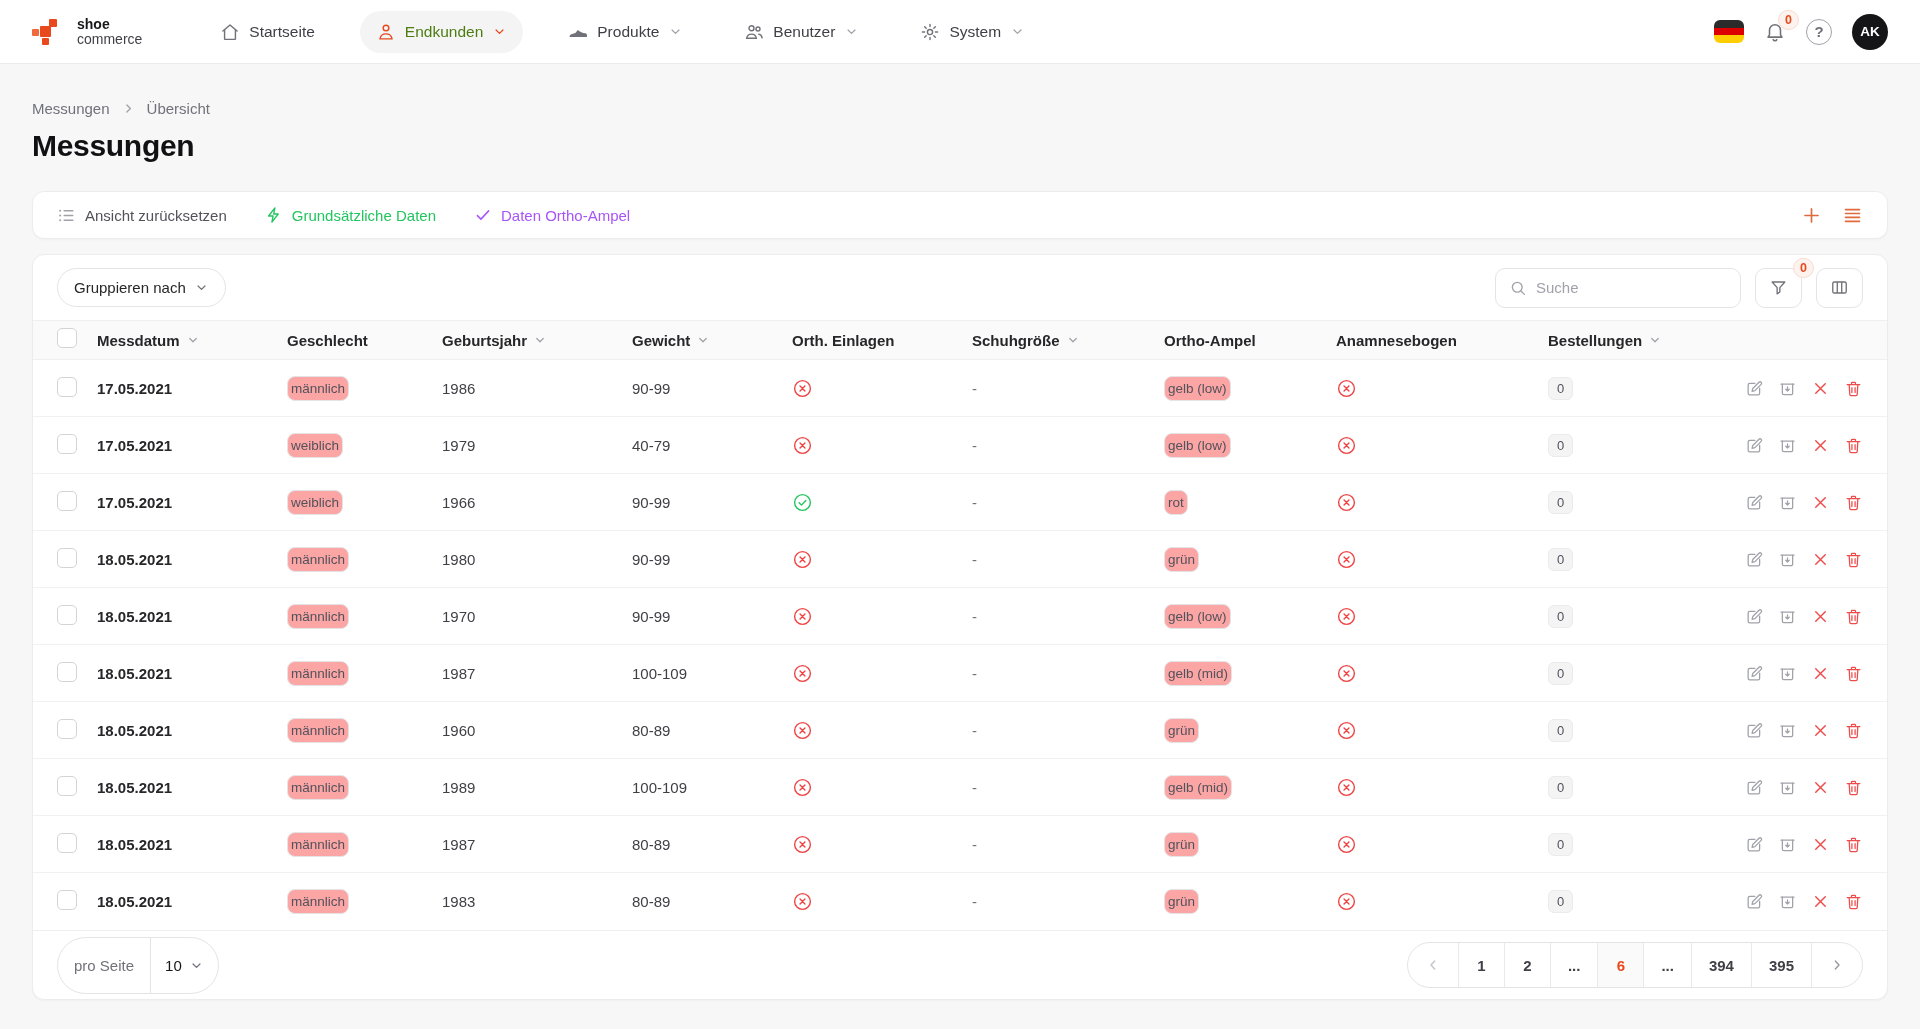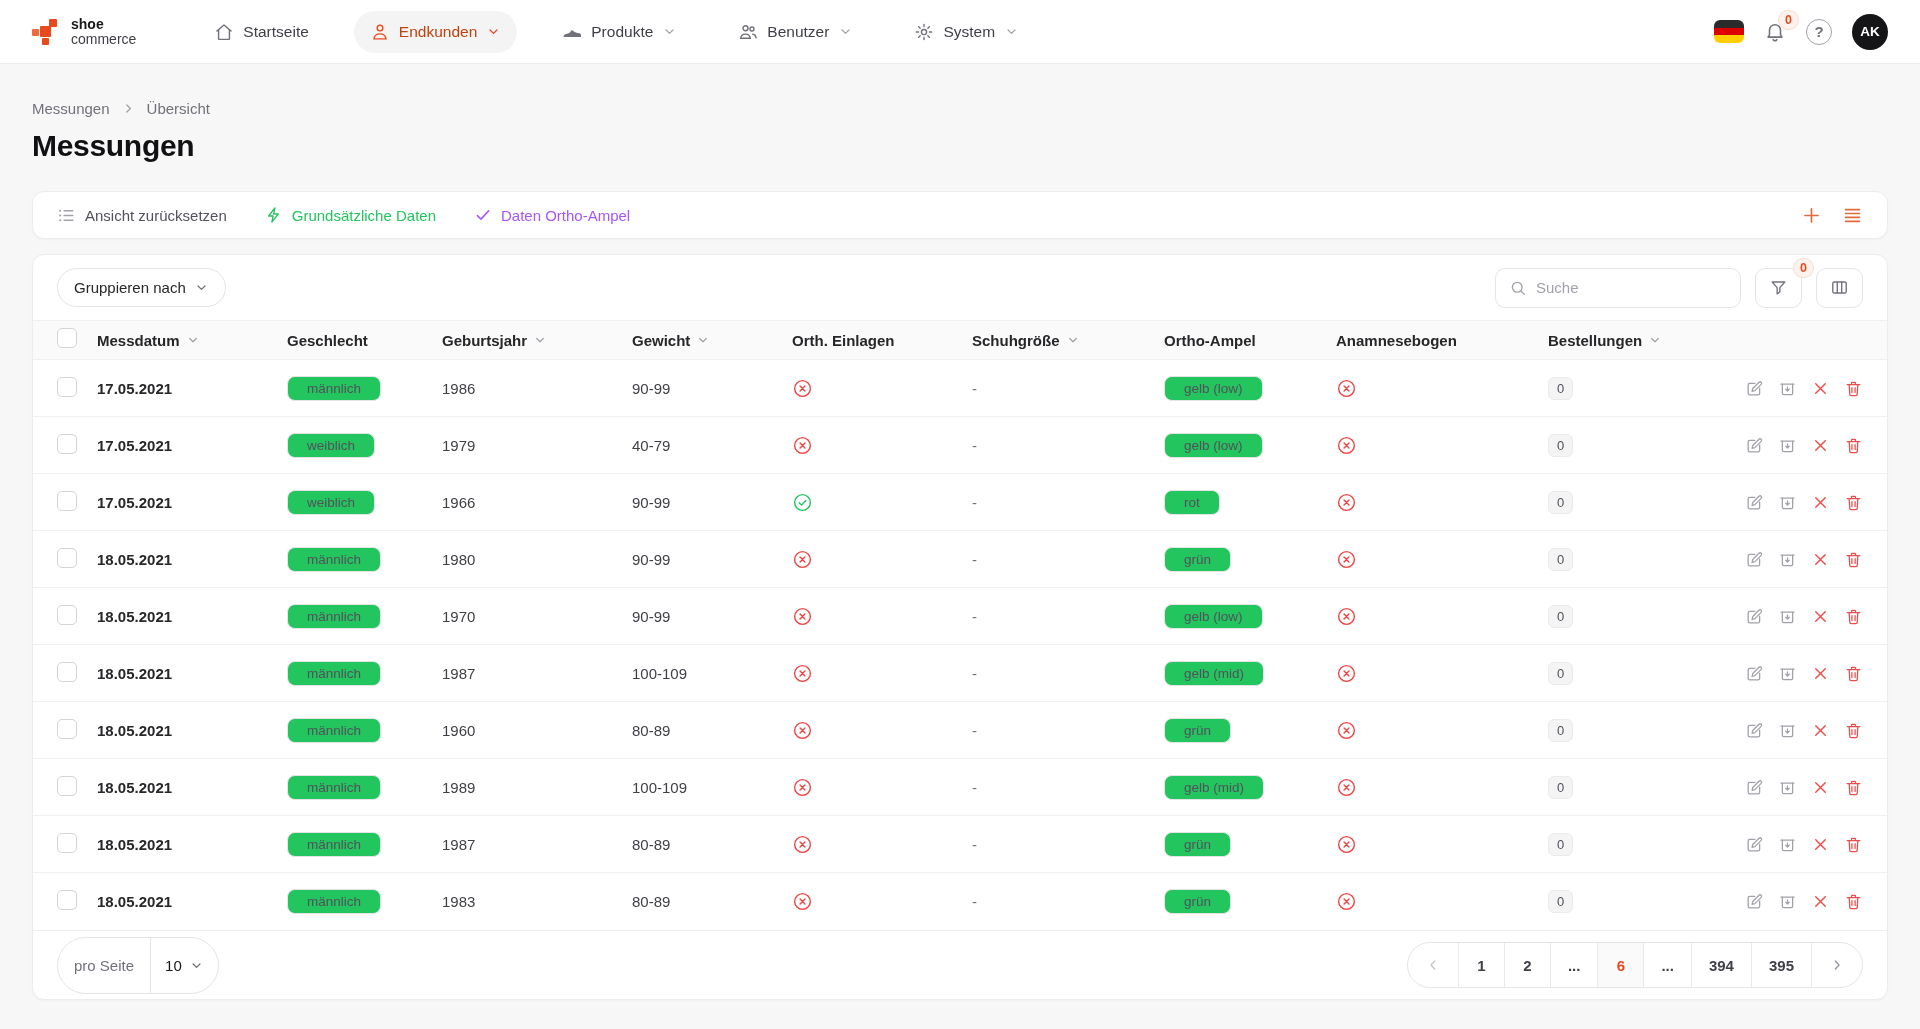--- a/index.html
+++ b/index.html
@@ -5,30 +5,30 @@
   * { margin:0; padding:0; box-sizing:border-box; }
   html,body { width:1920px; height:1029px; overflow:hidden;
     font-family:"Liberation Sans","DejaVu Sans",sans-serif;
     background:#f7f7f8; color:#3f3f46; }
   button { font-family:inherit; background:none; border:none; cursor:pointer; }
   svg { display:block; }
 
   
   .topnav { height:64px; background:#fff; border-bottom:1px solid #ebebed;
     display:flex; align-items:center; padding:0 32px; }
-  .logo { display:flex; align-items:center; gap:11px; }
+  .logo { display:flex; align-items:center; gap:17px; }
   .logo-text { line-height:1.05; font-size:14px; }
   .logo-text .l1 { font-weight:700; color:#18181b; display:block; }
   .logo-text .l2 { color:#3f3f46; display:block; }
   .nav-items { display:flex; align-items:flex-start; gap:29px; margin-left:62px; }
   .nav-item { display:flex; align-items:center; gap:9px; height:42px; padding:0 16px;
     border-radius:999px; font-size:15.5px; font-weight:500; color:#3f3f46; }
   .nav-item .nic { color:#71717a; }
   .nav-item .chev { color:#a1a1aa; }
-  .nav-item.active { background:#f4f4f5; color:#c2410c; }
+  .nav-item.active { background:#f4f4f5; color:#4d7c0f; }
   .nav-item.active .nic, .nav-item.active .chev { color:#e8491d; }
   .nav-right { margin-left:auto; display:flex; align-items:center; gap:20px; }
   .flag { width:30px; height:23px; border-radius:6px; overflow:hidden; display:flex; flex-direction:column; }
   .flag i { flex:1; } .flag .f1{background:#2b2b2b}.flag .f2{background:#dd0000}.flag .f3{background:#ffce00}
   .icon-btn { position:relative; color:#71717a; display:flex; align-items:center; }
   .count-badge { position:absolute; top:-11px; right:-13px; background:#fdf3ee;
     border:1px solid #f6ddd0; color:#e8491d; border-radius:999px; font-size:12.5px;
     font-weight:600; line-height:1; padding:3px 6px; }
   .help-circle { width:26px; height:26px; border-radius:50%; border:1.6px solid #a1a1aa;
     color:#71717a; font-size:15px; font-weight:600; display:flex; align-items:center; justify-content:center; }
@@ -70,22 +70,22 @@
   .grid-row { display:grid; align-items:center; padding:0 24px;
     grid-template-columns:40px 190px 155px 190px 160px 180px 192px 172px 212px 1fr 170px; }
   .thead { height:40px; background:#fafafa; border-top:1px solid #efeff1;
     border-bottom:1px solid #efeff1; }
   .th { display:flex; align-items:center; gap:6px; font-size:15px; font-weight:600; color:#27272a; }
   .th .sort { color:#a1a1aa; }
   .trow { min-height:57px; border-bottom:1px solid #f1f1f3; font-size:15px; color:#3f3f46; }
   .trow:last-of-type { border-bottom:none; }
   .cb { width:20px; height:20px; border:1.5px solid #d4d4d8; border-radius:5px; background:#fff; }
   .date { color:#27272a;font-weight:bold; }
-  .badge { display:inline-block; padding:4px 19px; border:1px solid #e4e4e7; border-radius:8px;
-    background:#22c55e; font-size:13.5px; color:#52525b; }
+  .badge { display:inline-block; padding:4px 3px; border:1px solid #e4e4e7; border-radius:8px;
+    background:#fca5a5; font-size:13.5px; color:#52525b; }
   .count-pill { display:inline-block; padding:3px 8px; background:#f4f4f5;
     border:1px solid #ebebee; border-radius:6px; font-size:13px; color:#52525b; }
   .status { display:flex; }
   .status .ic { display:none; }
   .status.no .ic.icx { display:block; color:#ef4444; }
   .status.yes .ic.icv { display:block; color:#22c55e; }
   .dash { color:#71717a; }
   .row-actions { display:flex; justify-content:flex-end; align-items:center; gap:14px; }
   .act { display:flex; color:#a1a1aa; }
   .act.danger { color:#ee4b4b; }

